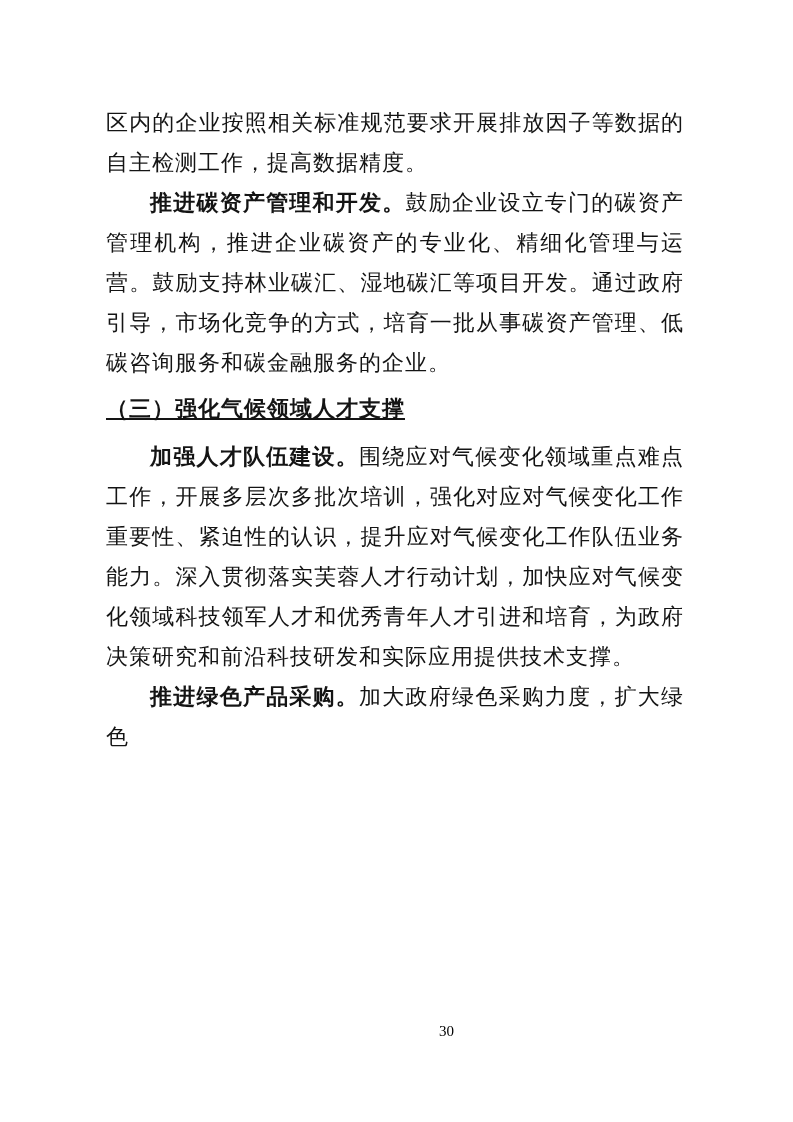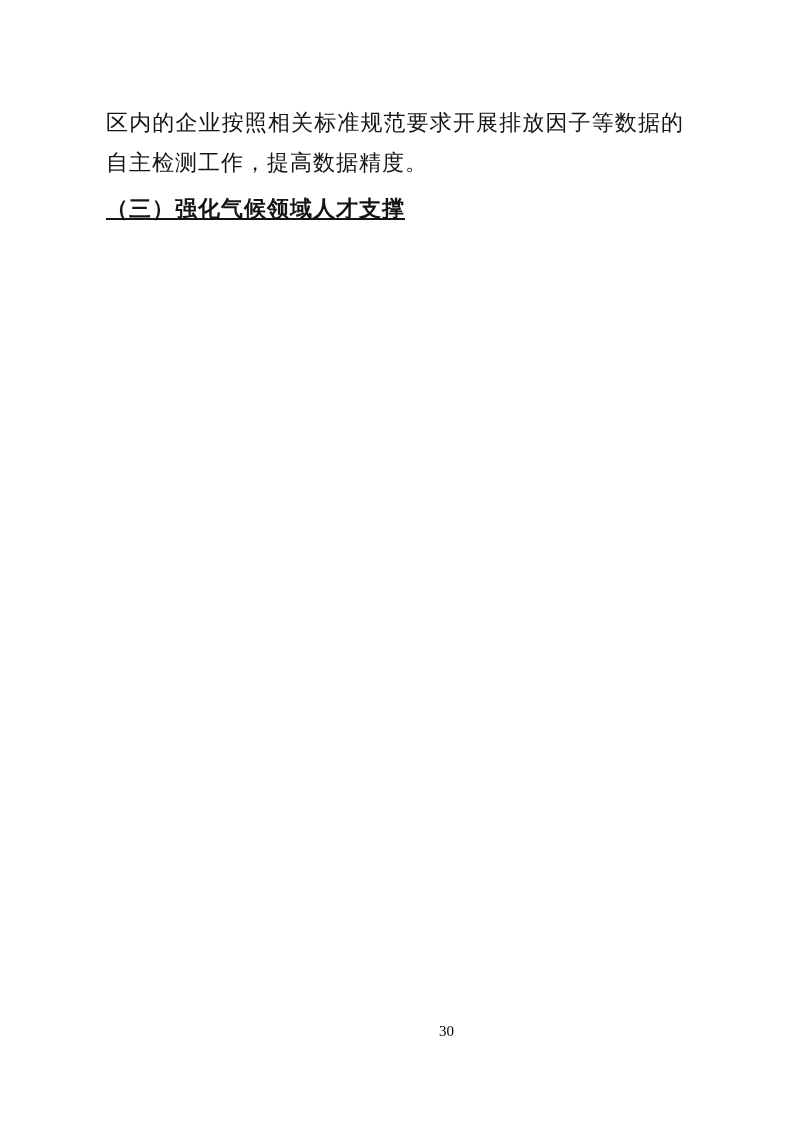--- a/index.html
+++ b/index.html
@@ -58,25 +58,28 @@
   }
 </style>
 </head>
 <body>
 
 <div class="page">
   <div class="content">
 
     <p class="body"><span class="lead"></span><span>区内的企业按照相关标准规范要求开展排放因子等数据的自主检测工作，提高数据精度。</span></p>
 
+    <p class="body indent"><span class="lead">推进碳资产管理和开发。</span><span>鼓励企业设立专门的碳资产管理机构，推进企业碳资产的专业化、精细化管理与运营。鼓励支持林业碳汇、湿地碳汇等项目开发。通过政府引导，市场化竞争的方式，培育一批从事碳资产管理、低碳咨询服务和碳金融服务的企业。</span></p>
 
     <p class="heading">（三）强化气候领域人才支撑</p>
 
+    <p class="body indent"><span class="lead">加强人才队伍建设。</span><span>围绕应对气候变化领域重点难点工作，开展多层次多批次培训，强化对应对气候变化工作重要性、紧迫性的认识，提升应对气候变化工作队伍业务能力。深入贯彻落实芙蓉人才行动计划，加快应对气候变化领域科技领军人才和优秀青年人才引进和培育，为政府决策研究和前沿科技研发和实际应用提供技术支撑。</span></p>
 
 
 
+    <p class="body indent"><span class="lead">推进绿色产品采购。</span><span>加大政府绿色采购力度，扩大绿色</span></p>
 
   </div>
 
   <div class="footer">
     <span>30</span>
   </div>
 </div>
 
 </body></html>

